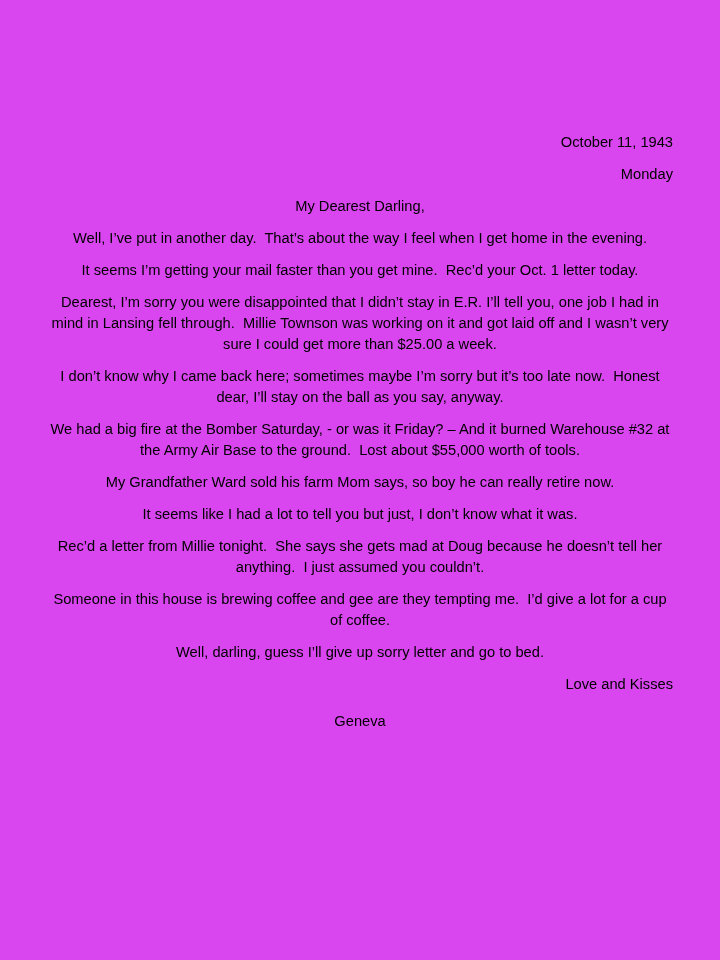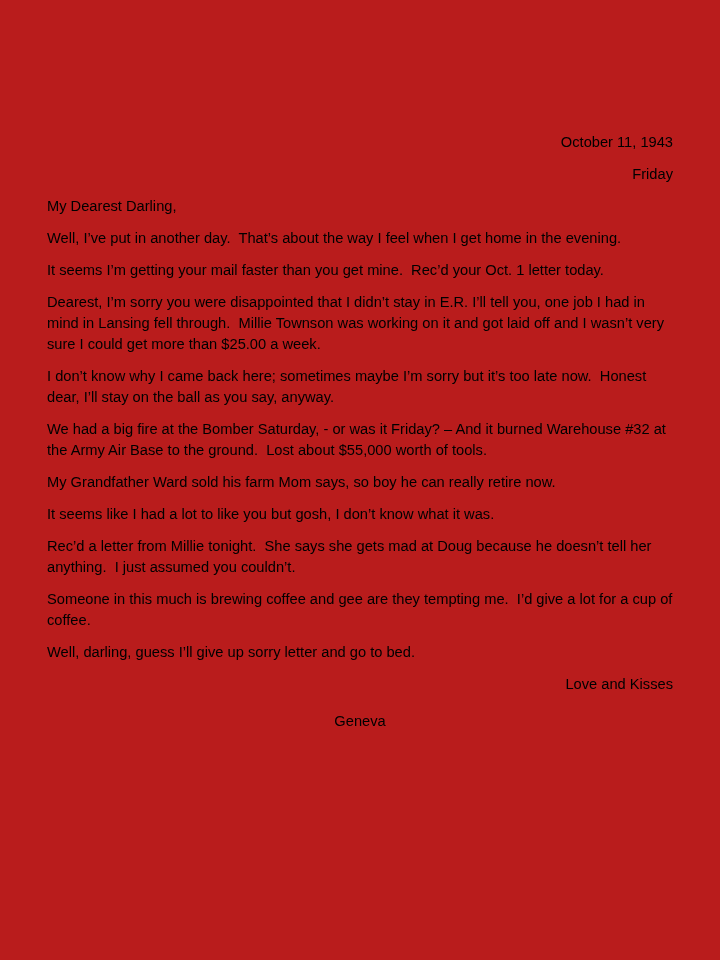--- a/index.html
+++ b/index.html
@@ -18,45 +18,46 @@
     color: #000000;
     font-family: "Liberation Sans", sans-serif;
     font-size: 11pt;
     line-height: 21px;
     padding: 132px 47px 0 47px;
     overflow: hidden;
   }
   .para {
     margin: 0 0 11px 0;
     white-space: pre-wrap;
+    text-align: center;
   }
   .dateline {
     text-align: right;
   }
   .center {
     text-align: center;
     margin-top: 16px;
   }
   .closing {
     margin-top: 4px;
     text-align: right;
   }
 </style>
 </head>
 <body>
 
-<div class="page" style="background: #b91c1c; color: rgb(0, 0, 0);">
+<div class="page" style="background: #d946ef; color: rgb(0, 0, 0);">
   <p class="para dateline">October 11, 1943</p>
-  <p class="para dateline">Friday</p>
+  <p class="para dateline">Monday</p>
   <p class="para">My Dearest Darling,</p>
   <p class="para">Well, I’ve put in another day.  That’s about the way I feel when I get home in the evening.</p>
   <p class="para">It seems I’m getting your mail faster than you get mine.  Rec’d your Oct. 1 letter today.</p>
   <p class="para">Dearest, I’m sorry you were disappointed that I didn’t stay in E.R. I’ll tell you, one job I had in mind in Lansing fell through.  Millie Townson was working on it and got laid off and I wasn’t very sure I could get more than $25.00 a week.</p>
   <p class="para">I don’t know why I came back here; sometimes maybe I’m sorry but it’s too late now.  Honest dear, I’ll stay on the ball as you say, anyway.</p>
   <p class="para">We had a big fire at the Bomber Saturday, - or was it Friday? – And it burned Warehouse #32 at the Army Air Base to the ground.  Lost about $55,000 worth of tools.</p>
   <p class="para">My Grandfather Ward sold his farm Mom says, so boy he can really retire now.</p>
-  <p class="para">It seems like I had a lot to like you but gosh, I don’t know what it was.</p>
+  <p class="para">It seems like I had a lot to tell you but just, I don’t know what it was.</p>
   <p class="para">Rec’d a letter from Millie tonight.  She says she gets mad at Doug because he doesn’t tell her anything.  I just assumed you couldn’t.</p>
-  <p class="para">Someone in this much is brewing coffee and gee are they tempting me.  I’d give a lot for a cup of coffee.</p>
+  <p class="para">Someone in this house is brewing coffee and gee are they tempting me.  I’d give a lot for a cup of coffee.</p>
   <p class="para">Well, darling, guess I’ll give up sorry letter and go to bed.</p>
   <p class="para center closing">Love and Kisses</p>
   <p class="para center">Geneva</p>
 </div>
 
 </body></html>

